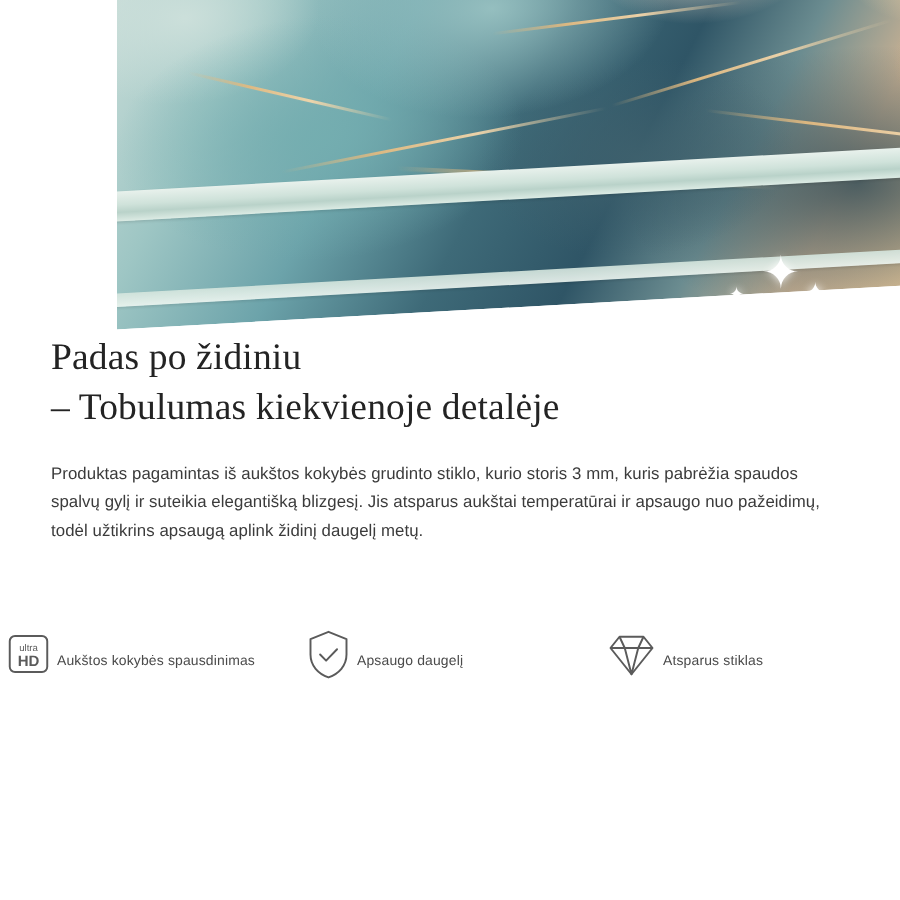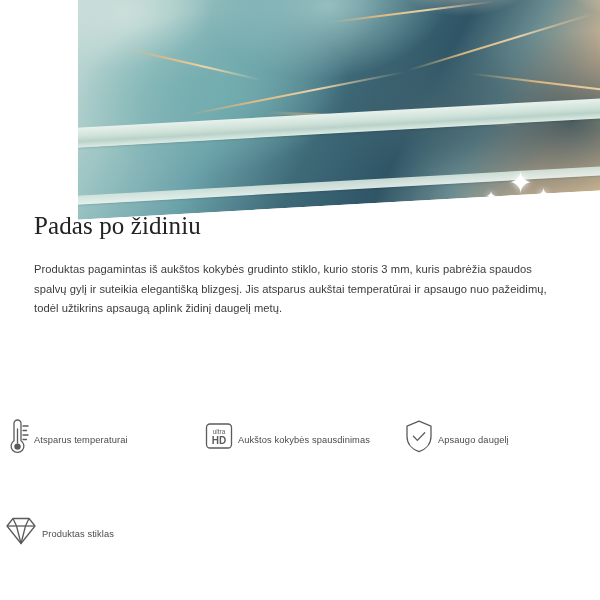--- a/index.html
+++ b/index.html
@@ -102,21 +102,21 @@
     pointer-events: none;
   }
   .sp1 { left: 508px; top: 168px; font-size: 30px; }
   .sp2 { left: 536px; top: 186px; font-size: 18px; }
   .sp3 { left: 486px; top: 190px; font-size: 12px; }
 
   
   .content {
     position: absolute;
     left: 0;
-    top: 209px;
+    top: 222px;
     width: 600px;
   }
   h1.title {
     font-family: "Liberation Serif", serif;
     font-size: 25px;
     font-weight: 400;
     color: #232323;
     margin: 0;
     padding: 0 34px;
     line-height: 1.33;
@@ -187,40 +187,27 @@
     <div class="glass-edge bottom"></div>
     <div class="hero-mask-left"></div>
     <div class="sparkle sp1">✦</div>
     <div class="sparkle sp2">✦</div>
     <div class="sparkle sp3">✦</div>
   </div>
 
   <div class="content">
     <h1 class="title">
       <span>Padas po židiniu</span>
+      <span class="line2">– Tobulumas kiekvienoje detalėje</span>
     </h1>
     <p class="body-copy">Produktas pagamintas iš aukštos kokybės grudinto stiklo, kurio storis 3 mm, kuris pabrėžia spaudos spalvų gylį ir suteikia elegantišką blizgesį. Jis atsparus aukštai temperatūrai ir apsaugo nuo pažeidimų, todėl užtikrins apsaugą aplink židinį daugelį metų.</p>
   </div>
 
   <div class="features">
 
-    <div class="feature">
-      <div class="icon">
-        <svg width="34" height="40" viewBox="0 0 34 40" fill="none" stroke="#5b5b5b" stroke-width="1.3" stroke-linecap="round">
-          <path d="M14 6.5a3.5 3.5 0 0 1 7 0v17.2a6.4 6.4 0 1 1-7 0z"></path>
-          <line x1="17.5" y1="12" x2="17.5" y2="26"></line>
-          <circle cx="17.5" cy="29.6" r="3.2" fill="#5b5b5b" stroke="none"></circle>
-          <line x1="23" y1="9" x2="28" y2="9"></line>
-          <line x1="23" y1="13.5" x2="26.5" y2="13.5"></line>
-          <line x1="23" y1="18" x2="28" y2="18"></line>
-          <line x1="23" y1="22.5" x2="26.5" y2="22.5"></line>
-        </svg>
-      </div>
-      <div class="caption">Atsparus temperaturai</div>
-    </div>
 
     <div class="feature">
       <div class="icon">
         <svg width="38" height="34" viewBox="0 0 38 34">
           <rect x="6.5" y="4" width="25" height="24" rx="3.5" fill="none" stroke="#5b5b5b" stroke-width="1.3"></rect>
           <text x="19" y="14.2" text-anchor="middle" font-family="Liberation Sans, sans-serif" font-size="6.4" fill="#5b5b5b">ultra</text>
           <text x="19" y="24" text-anchor="middle" font-family="Liberation Sans, sans-serif" font-size="10" font-weight="bold" fill="#5b5b5b">HD</text>
         </svg>
       </div>
       <div class="caption">Aukštos kokybės spausdinimas</div>
@@ -237,19 +224,19 @@
     </div>
 
     <div class="feature">
       <div class="icon">
         <svg width="42" height="36" viewBox="0 0 42 36" fill="none" stroke="#5b5b5b" stroke-width="1.3" stroke-linejoin="round">
           <path d="M7 13 13 5.5h16L35 13 21 30.5z"></path>
           <path d="M7 13h28"></path>
           <path d="M13 5.5 16.5 13 21 30.5 25.5 13 29 5.5"></path>
         </svg>
       </div>
-      <div class="caption">Produktas stiklas</div>
+      <div class="caption">Atsparus stiklas</div>
     </div>
 
 
 
   </div>
 </div>
 
 </body></html>

